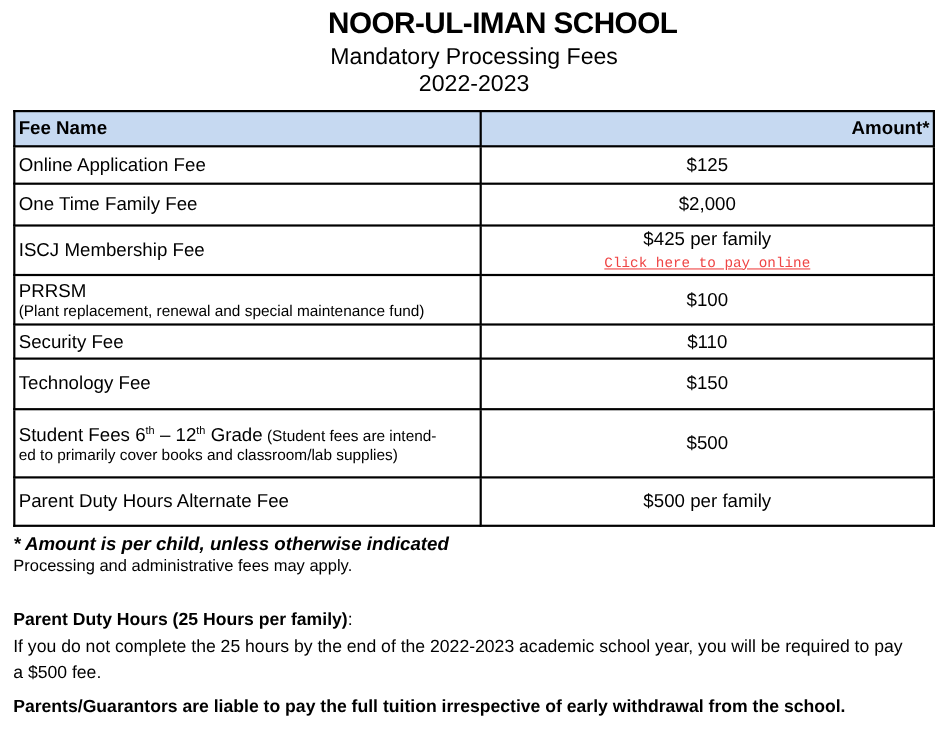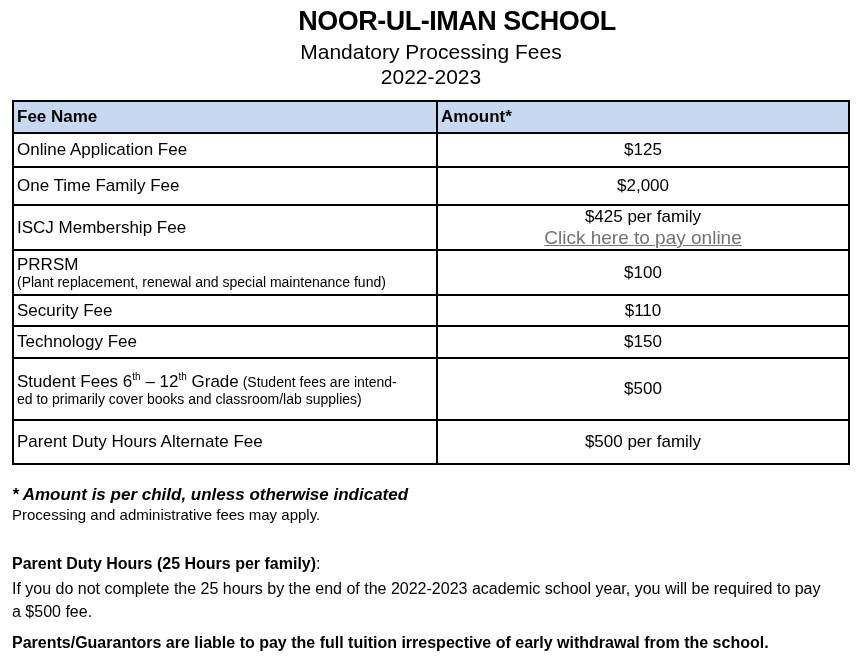--- a/index.html
+++ b/index.html
@@ -4,26 +4,26 @@
 <style>
   html, body { margin: 0; padding: 0; background: #ffffff; }
   body { width: 862px; height: 670px; position: relative; overflow: hidden; font-family: "Liberation Sans", sans-serif; color: #000; }
   .title { position: absolute; left: 0; width: 862px; text-align: center; }
   .t1 { top: 6px; font-size: 27px; font-weight: bold; letter-spacing: -0.5px; padding-left: 26px; }
   .t2 { top: 40px; font-size: 21px; }
   .t3 { top: 65px; font-size: 21px; }
   table.fees { position: absolute; left: 12px; top: 100px; width: 838px; border-collapse: collapse; }
   table.fees td, table.fees th { border: 2px solid #000; padding: 0 3px; font-size: 17px; vertical-align: middle; }
   table.fees th { background: #c6d9f1; font-weight: bold; height: 30px; text-align: left; }
-  table.fees th.amt { text-align: left; }
+  table.fees th.amt { text-align: right; }
   .amt-col { text-align: center; }
   .c1 { width: 416px; }
   .sub { font-size: 14px; }
   .small { font-size: 14px; display: block; line-height: 15px; }
-  a.link { color: #737373; text-decoration: underline; font-size: 19px; font-family: Liberation Sans, sans-serif; }
+  a.link { color: #ef4444; text-decoration: underline; font-size: 13px; font-family: Liberation Mono, monospace; }
   sup { font-size: 10px; }
   .foot { position: absolute; left: 12px; }
   .f1 { top: 485px; font-size: 17px; font-weight: bold; font-style: italic; }
   .f2 { top: 506px; font-size: 15px; }
   .f3 { top: 555px; font-size: 16px; font-weight: bold; }
   .f4 { top: 577px; font-size: 16px; line-height: 23px; width: 820px; }
   .f5 { top: 634px; font-size: 16px; font-weight: bold; }
 </style>
 </head>
 <body>
@@ -57,21 +57,21 @@
     <td>
       <div>PRRSM</div>
       <span class="small">(Plant replacement, renewal and special maintenance fund)</span>
     </td>
     <td class="amt-col">$100</td>
   </tr>
   <tr style="height:31px">
     <td>Security Fee</td>
     <td class="amt-col">$110</td>
   </tr>
-  <tr style="height:32px">
+  <tr style="height:46px">
     <td>Technology Fee</td>
     <td class="amt-col">$150</td>
   </tr>
   <tr style="height:62px">
     <td>
       <div><span>Student Fees 6</span><sup>th</sup><span> – 12</span><sup>th</sup><span> Grade</span><span class="sub"> (Student fees are intend-</span></div>
       <span class="small">ed to primarily cover books and classroom/lab supplies)</span>
     </td>
     <td class="amt-col">$500</td>
   </tr>

